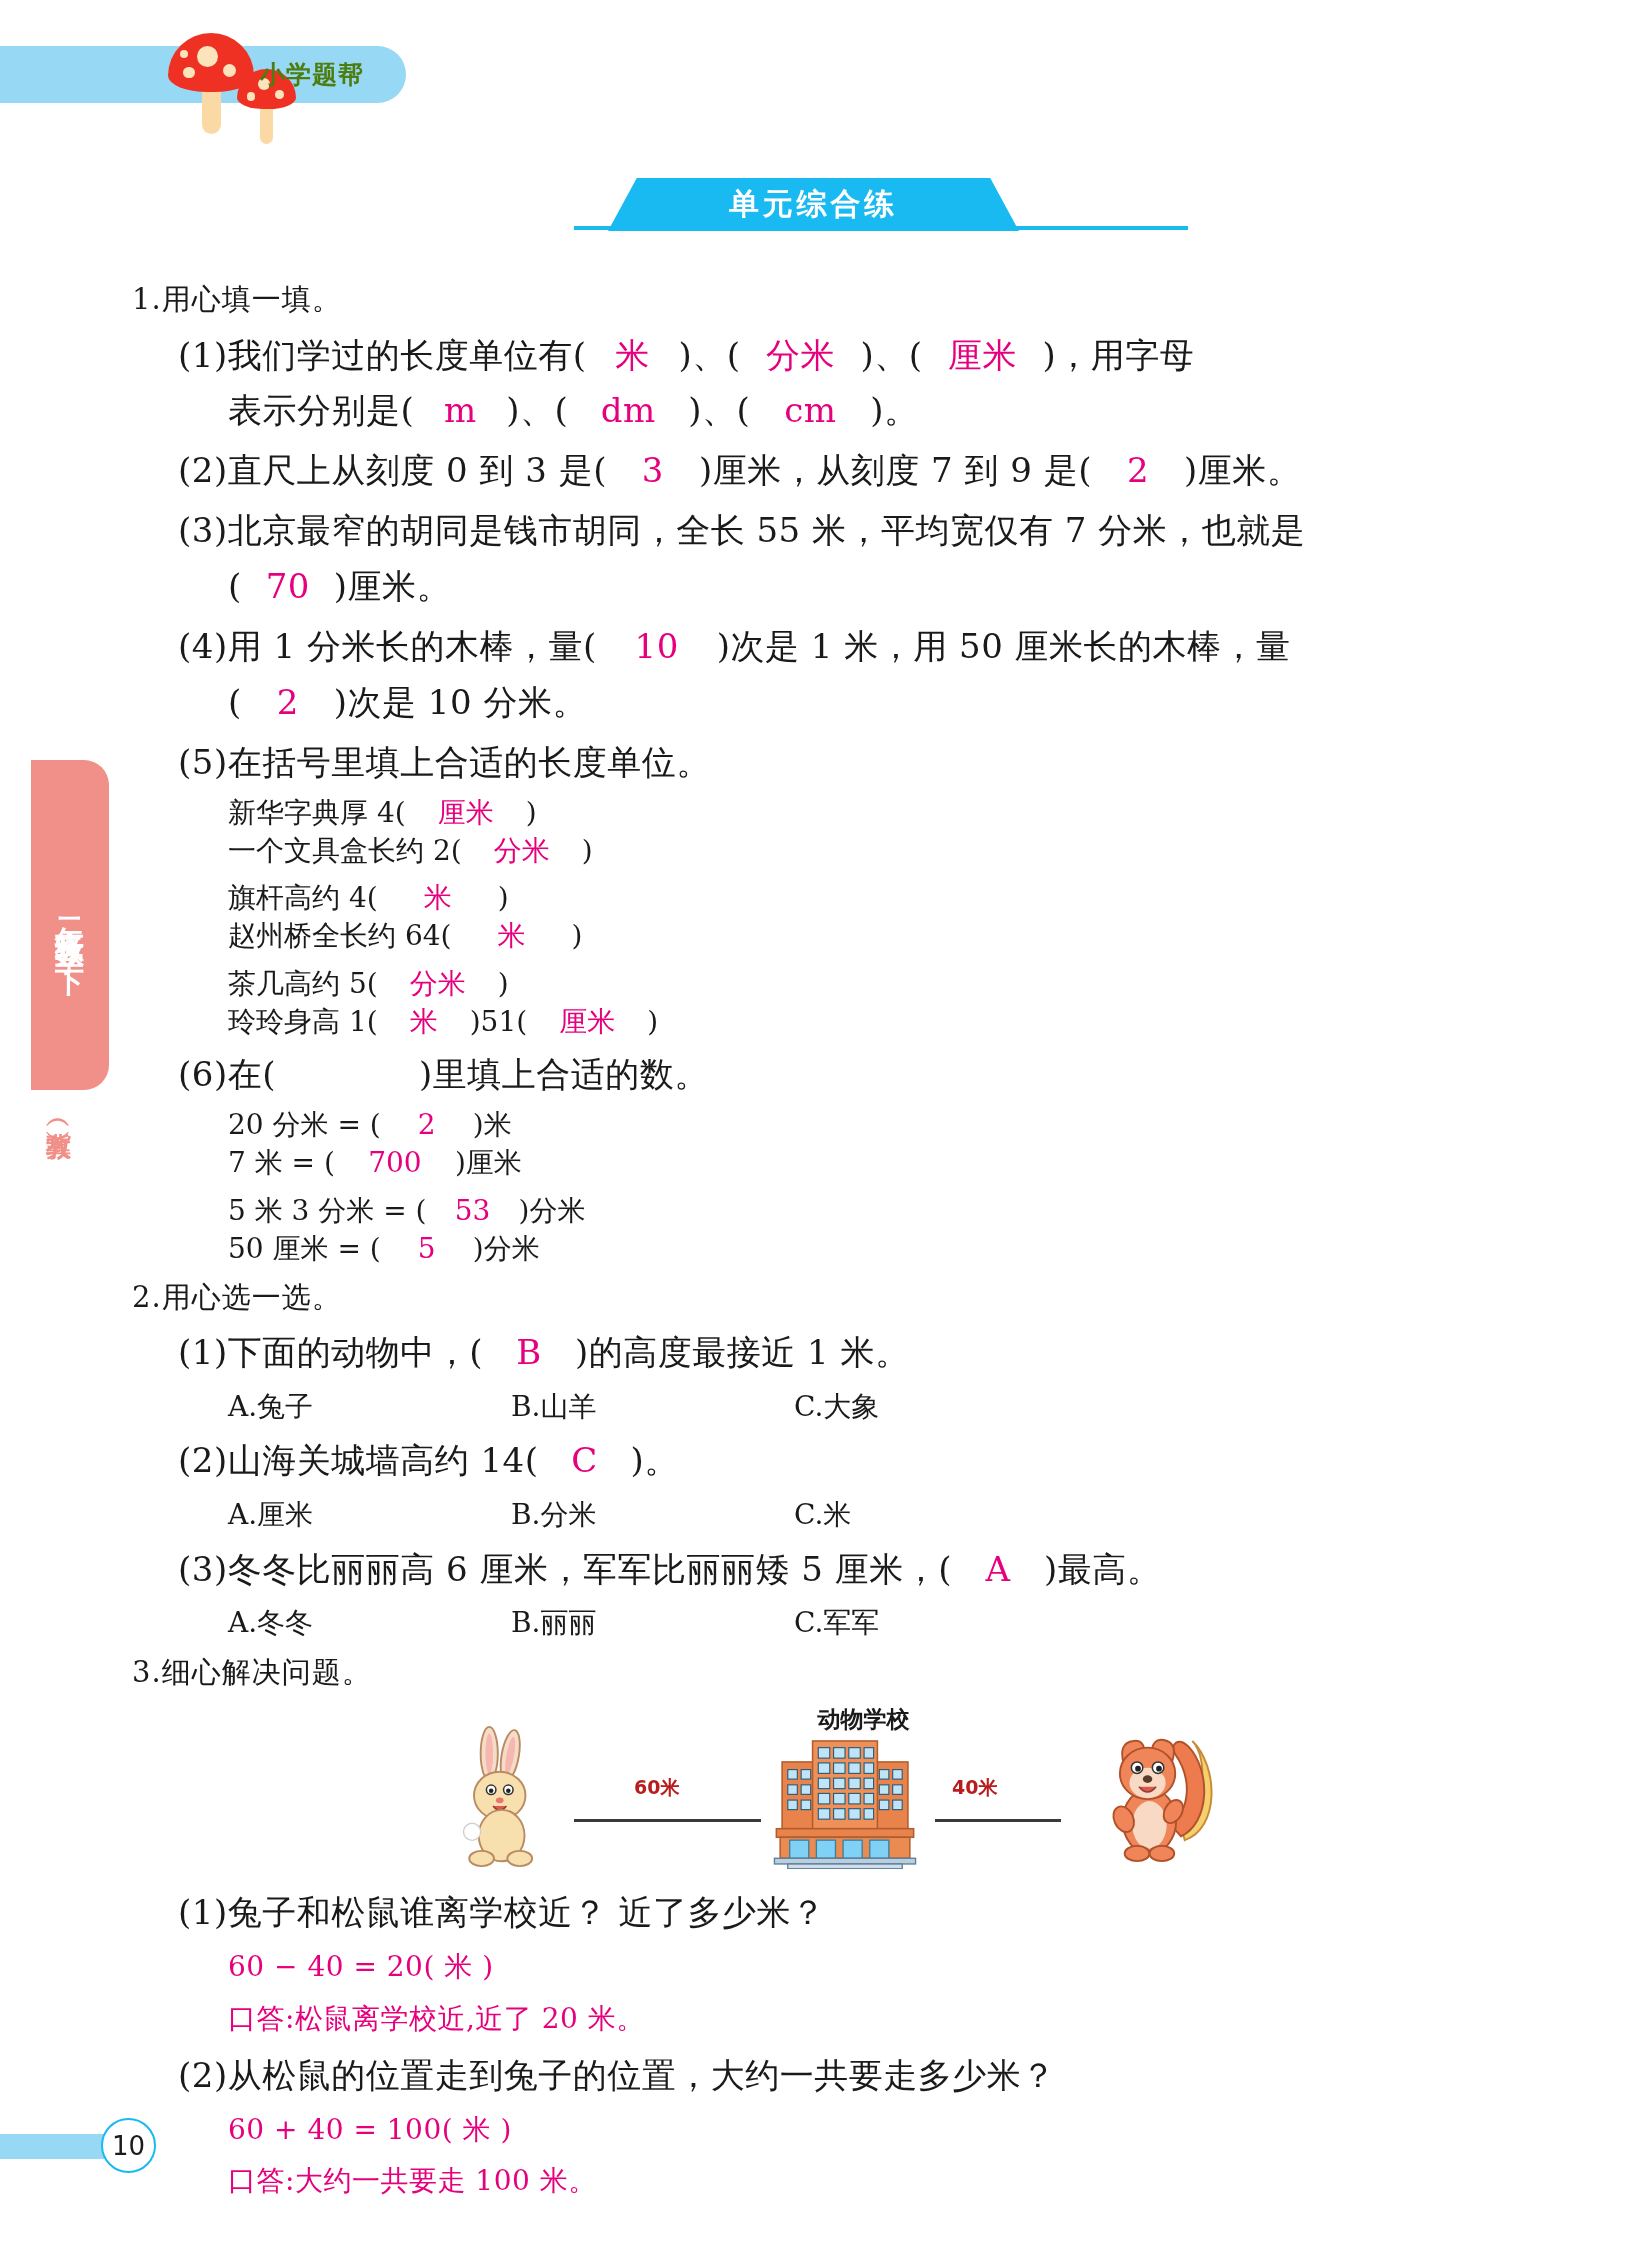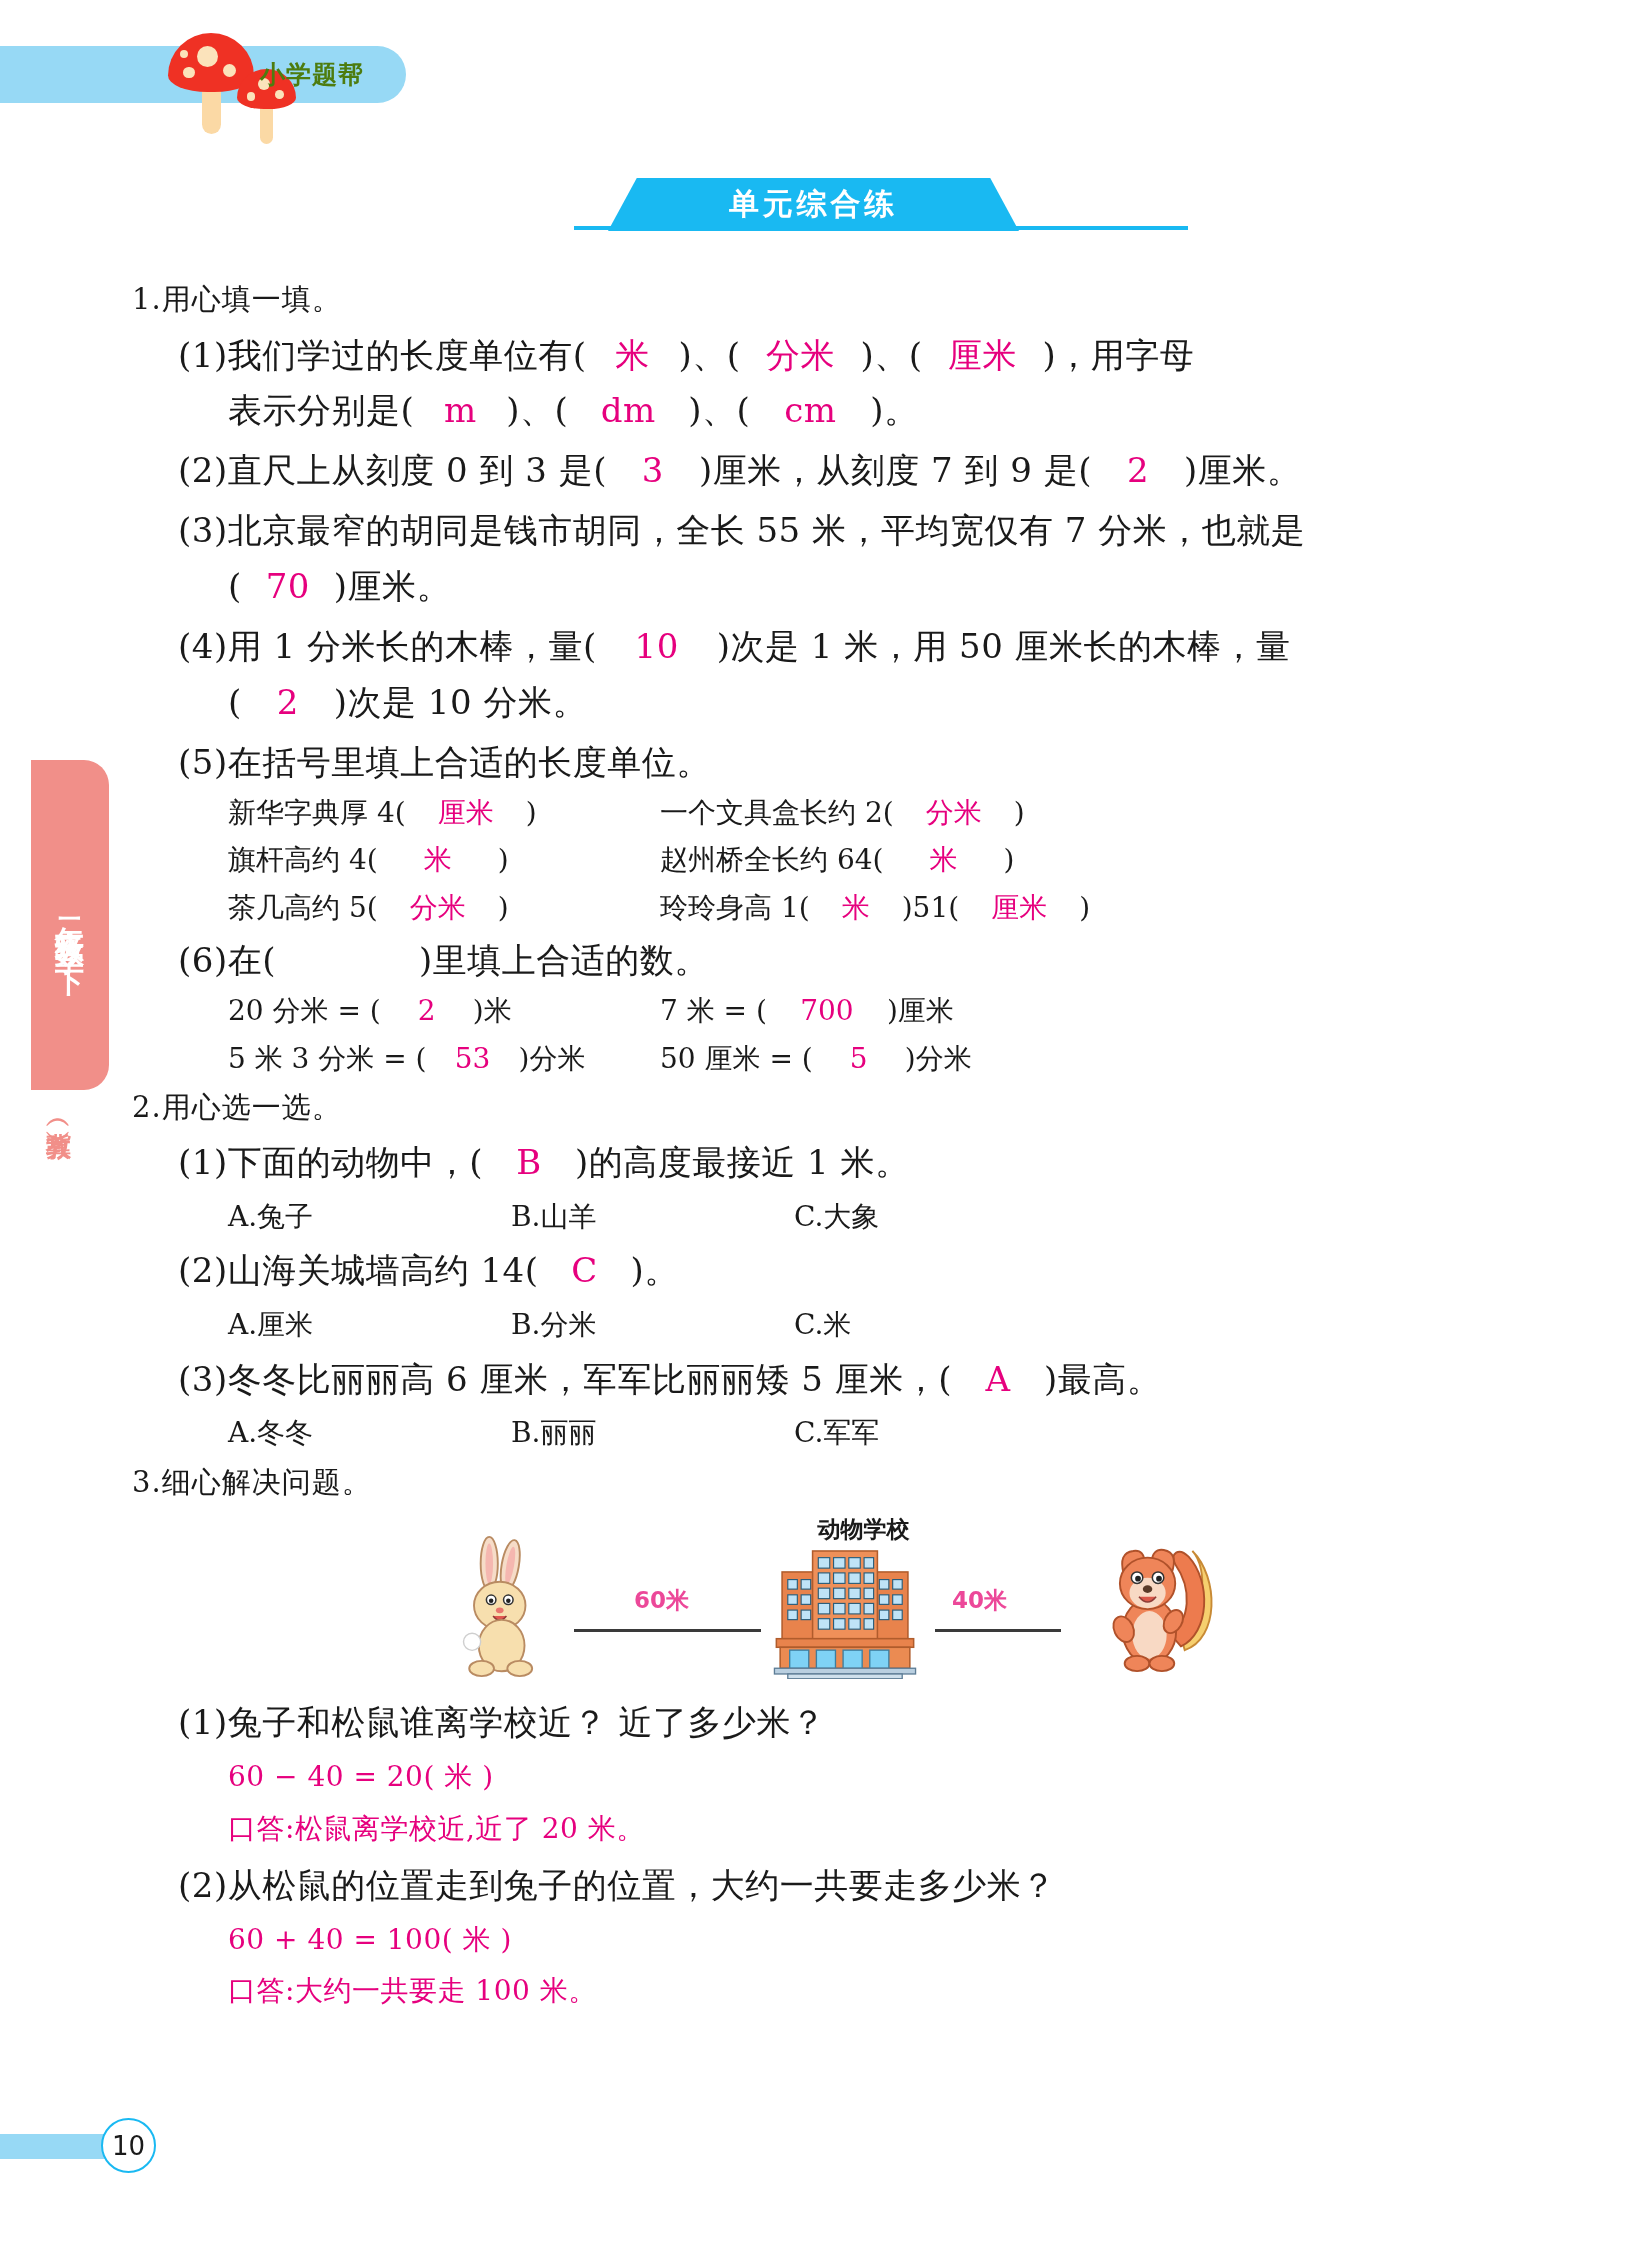--- a/index.html
+++ b/index.html
@@ -79,40 +79,40 @@
   #content { position:absolute; left:132px; top:280px; width:1367px; }
   .q-head { font-size:29px; margin:0 0 10.5px 0; letter-spacing:1px; }
   .sub { font-size:34px; margin:0 0 10.5px 0; padding-left:46px; letter-spacing:0.5px; line-height:1.45; }
   .sub.tight { margin-bottom:6.7px; }
   .indent2 { padding-left:96px; }
   .blank { display:inline-block; text-align:center; color:#e6007e; }
   .b-md  { min-width:92px; }
   .b-lg  { min-width:120px; }
   .b-xl  { min-width:143px; }
 
-  .two-col { display:flex; padding-left:96px; margin:0 0 9.6px 0; font-size:28px; }
+  .two-col { display:flex; padding-left:96px; margin:0 0 9.6px 0; font-size:28px;flex-direction:column; }
   .col-a { width:432px; }
   .col-b { flex:1; }
 
   .opts { display:flex; padding-left:96px; font-size:28px; margin:0 0 10.5px 0; }
   .opt { width:283px; }
 
   .sol { color:#e6007e; font-size:28px; padding-left:96px; margin:0 0 13.4px 0; letter-spacing:0.5px; }
   .sol.last { margin-bottom:9.6px; }
 
   
   #figure { position:relative; height:163px; margin:13.4px 0 19px 0; }
   #school-label {
     position:absolute; left:636px; top:-1.9px; width:191px; text-align:center;
     font-family:"DejaVu Sans","Liberation Sans",sans-serif;
     font-size:23px; font-weight:700; color:#1a1a1a;
   }
   .dist-label {
     position:absolute; font-family:"DejaVu Sans","Liberation Sans",sans-serif;
-    font-size:23px; font-weight:700; color:#ec4899;
+    font-size:19px; font-weight:700; color:#b91c1c;
   }
   #dist-left  { left:502px; top:69px; }
   #dist-right { left:820px; top:69px; }
   .dist-line { position:absolute; height:2.9px; background:#3a3a3a; top:113px; }
   #line-left  { left:442px; width:187px; }
   #line-right { left:803px; width:126px; }
 
   
   #school { position:absolute; left:631px; top:29px; width:164px; height:134px; }
 

